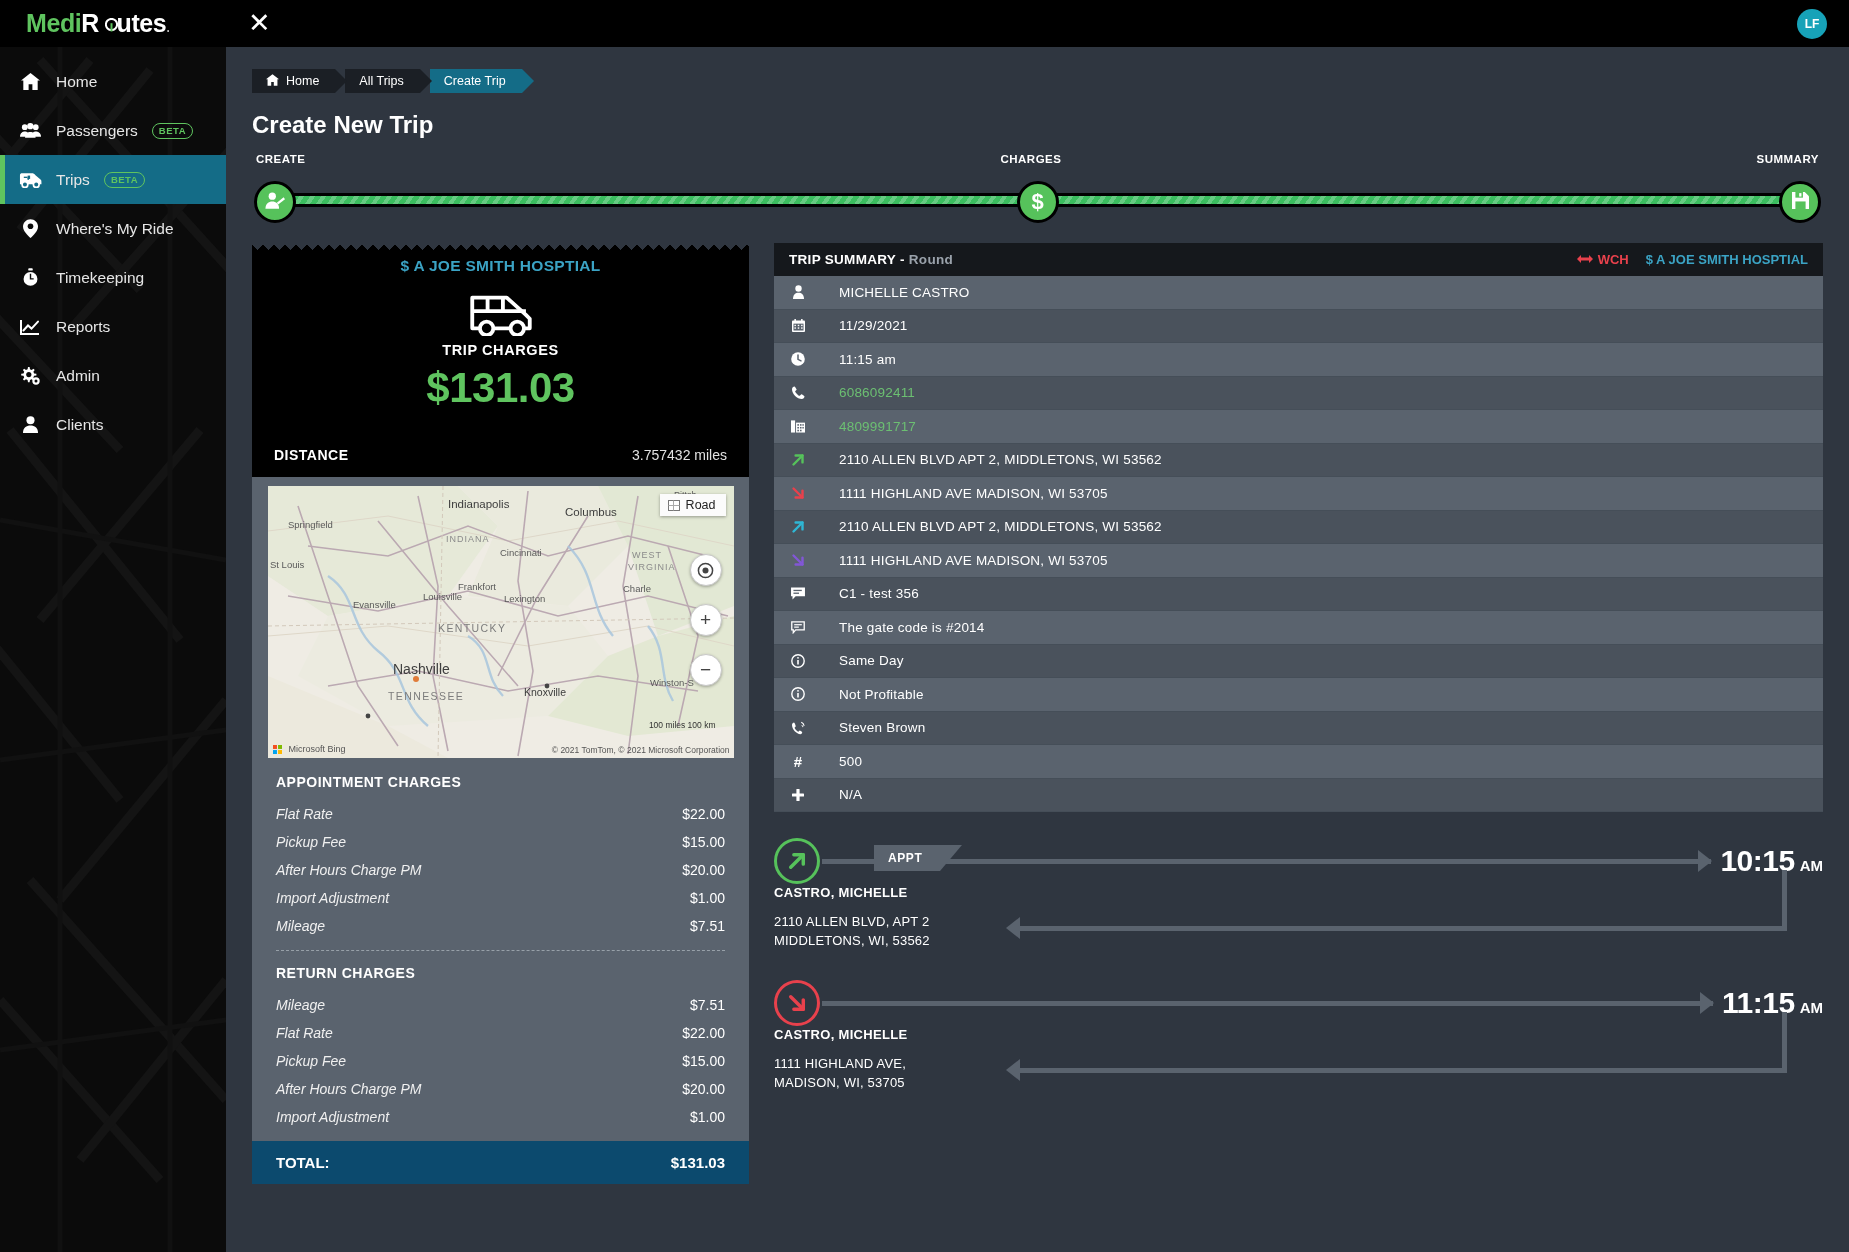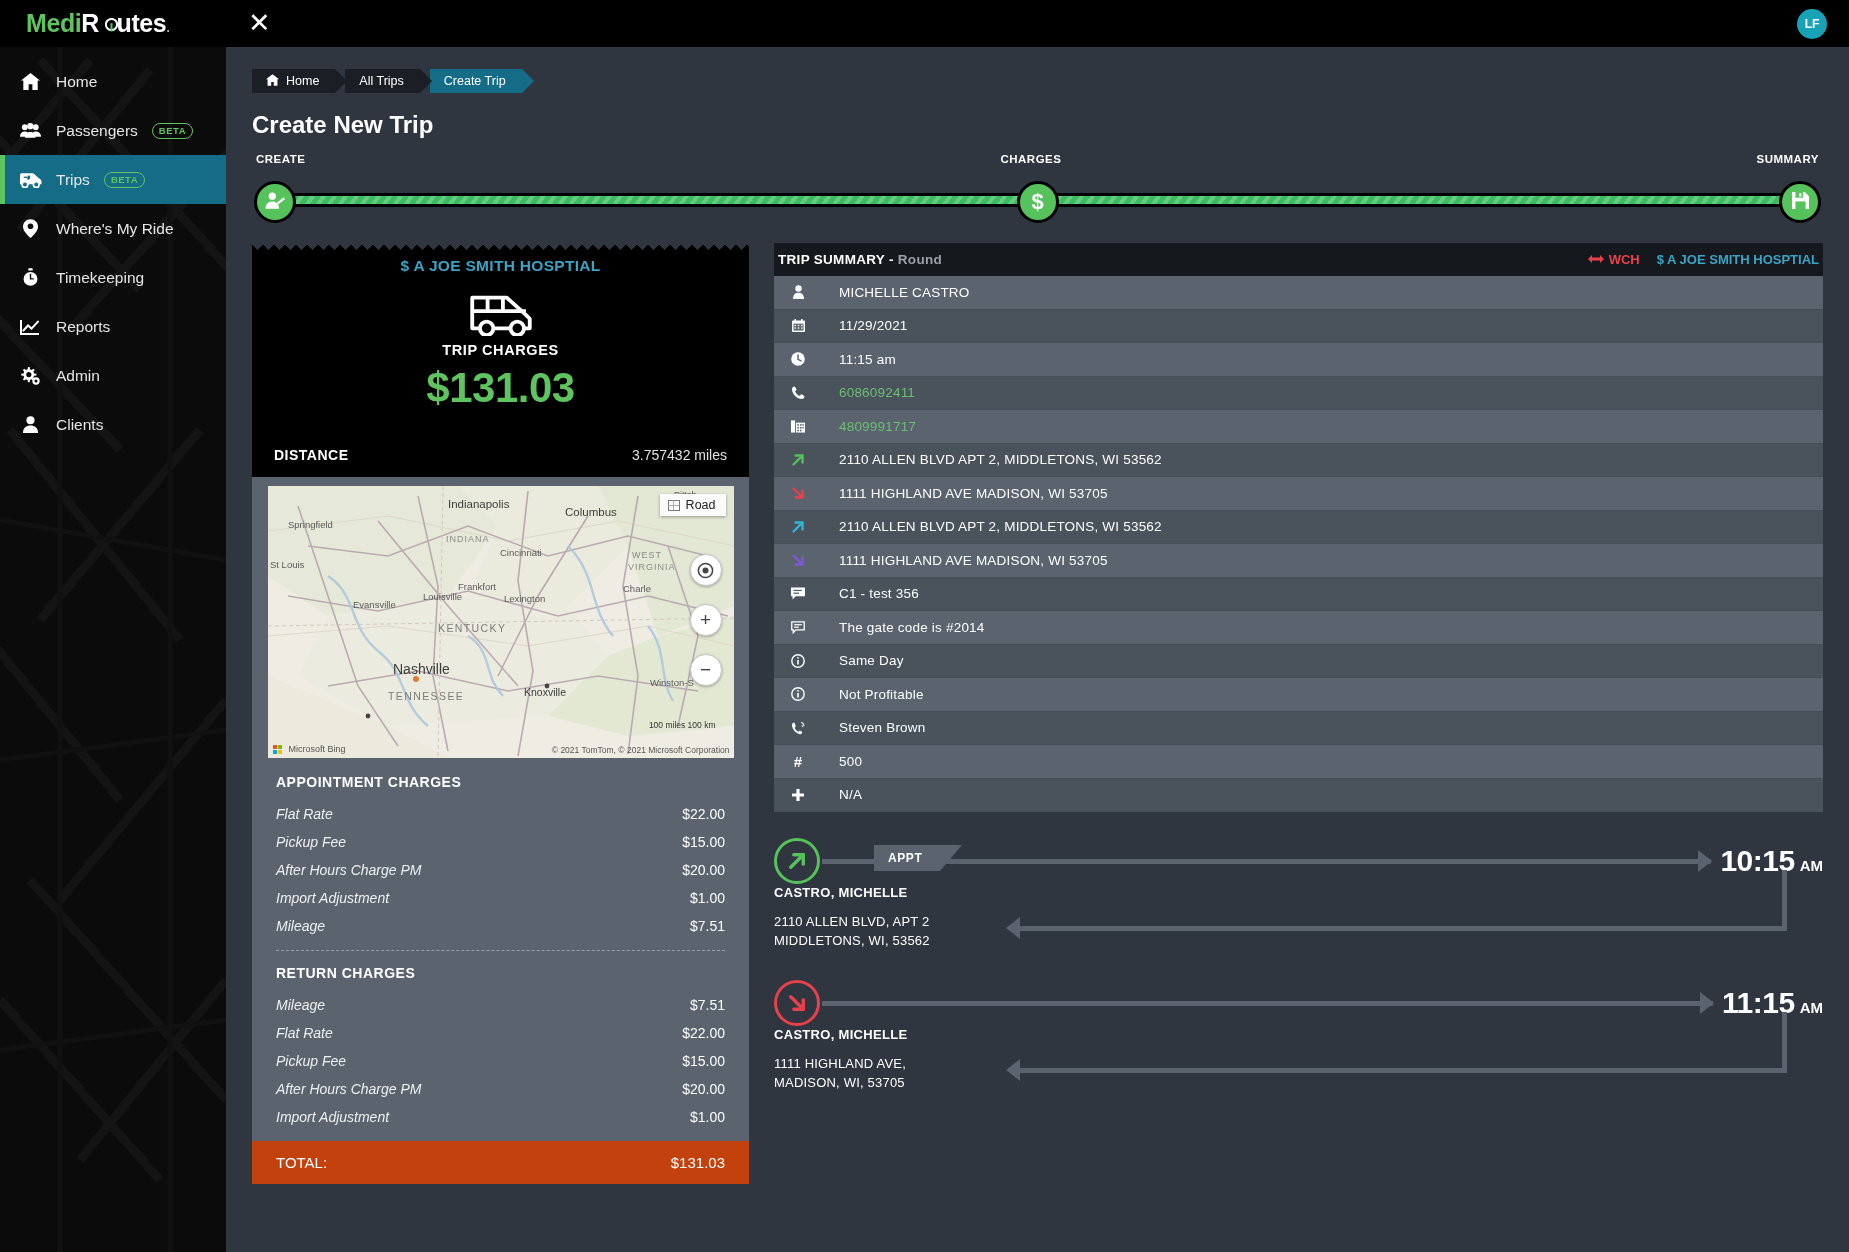--- a/index.html
+++ b/index.html
@@ -138,28 +138,28 @@
     display:flex; align-items:flex-end; gap:7px; }
   .map-scale { position:absolute; right:18px; bottom:28px; font-size:8.5px; color:#333; }
 
   .charges { padding:16px 24px 0; background:#5a636e; }
   .sec-title { font-size:14px; font-weight:bold; letter-spacing:.5px; margin-bottom:10px; }
   .ch-row { display:flex; justify-content:space-between; font-size:14px; padding:6px 0; }
   .ch-row .n { font-style:italic; color:#f0f0f0; }
   .ch-row .a { color:#fff; }
   .dashed { border-top:1px dashed #97a0a8; margin:10px 0 14px; }
   .total-row {
-    background:#c2410c; display:flex; justify-content:space-between;
-    padding:13px 24px; font-size:15px; font-weight:normal; margin-top:10px;
+    background:#0c4a6e; display:flex; justify-content:space-between;
+    padding:13px 24px; font-size:15px; font-weight:bold; margin-top:10px;
   }
 
   
   .ts-head {
     background:#15181c; height:33px; display:flex; align-items:center;
-    justify-content:space-between; padding:0 4px;
+    justify-content:space-between; padding:0 15px;
   }
   .ts-title { font-size:13.5px; font-weight:bold; letter-spacing:.3px; }
   .ts-title .rnd { color:#9aa2ab; font-weight:bold; }
   .ts-right { display:flex; align-items:center; gap:17px; font-size:13px; font-weight:bold; }
   .wch { color:#e8414c; display:flex; align-items:center; gap:5px; }
   .ts-hosp { color:#3ba3c4; }
   .ts-rows { }
   .ts-row {
     display:flex; align-items:center; height:33.5px; padding:0 15px; gap:32px;
     font-size:13.5px; border-bottom:1px solid #454e58;

